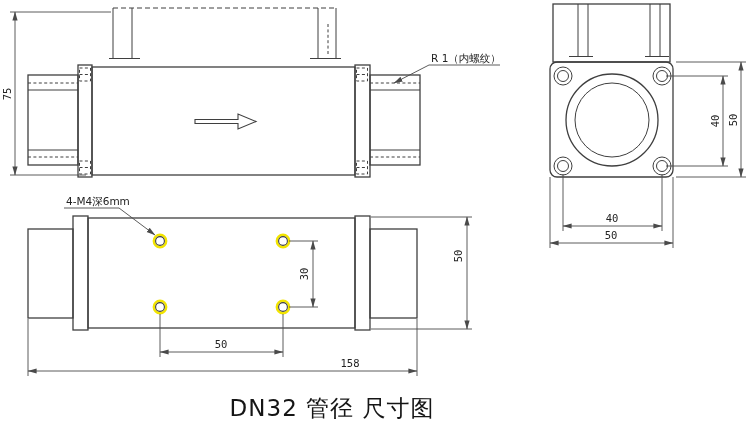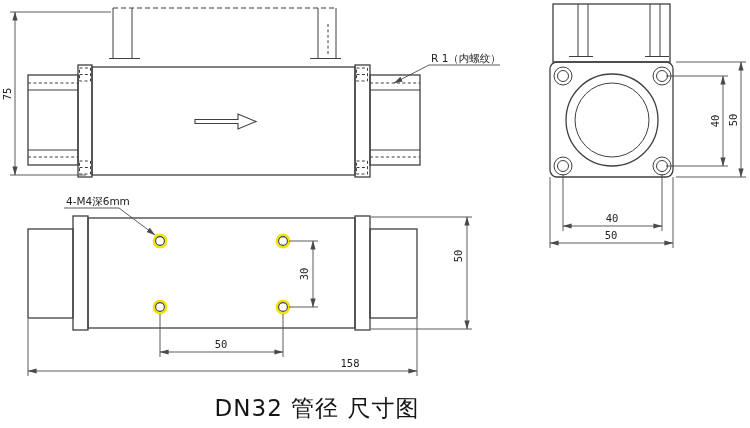--- a/index.html
+++ b/index.html
@@ -21,20 +21,21 @@
   .dimtext{font:10.5px "DejaVu Sans Mono", monospace; fill:var(--text);}
   .labeltext{font:10.5px "DejaVu Sans", sans-serif; fill:var(--text);}
   .flow-arrow{fill:#ffffff; stroke:var(--line); stroke-width:1.1;}
   .hole-ring{stroke:var(--highlight); fill:none; stroke-width:2.4;}
   .hole{stroke:var(--line); fill:#ffffff; stroke-width:1.1;}
   .caption{
     position:absolute; left:0; top:393px; width:634px;
     text-align:center; font-size:23px; font-weight:500;
     letter-spacing:1px; color:#151515;
     font-family:"DejaVu Sans", sans-serif;
+    padding-left:15px;
   }
 </style>
 </head>
 <body>
 
 <div class="canvas">
   <svg width="750" height="428" viewBox="0 0 750 428">
     <defs>
       <marker id="arr" markerUnits="userSpaceOnUse" markerWidth="10" markerHeight="7" refX="8.6" refY="2.6" orient="auto-start-reverse">
         <path d="M0,0 L9,2.6 L0,5.2 Z" fill="#4a4a4a"></path>

